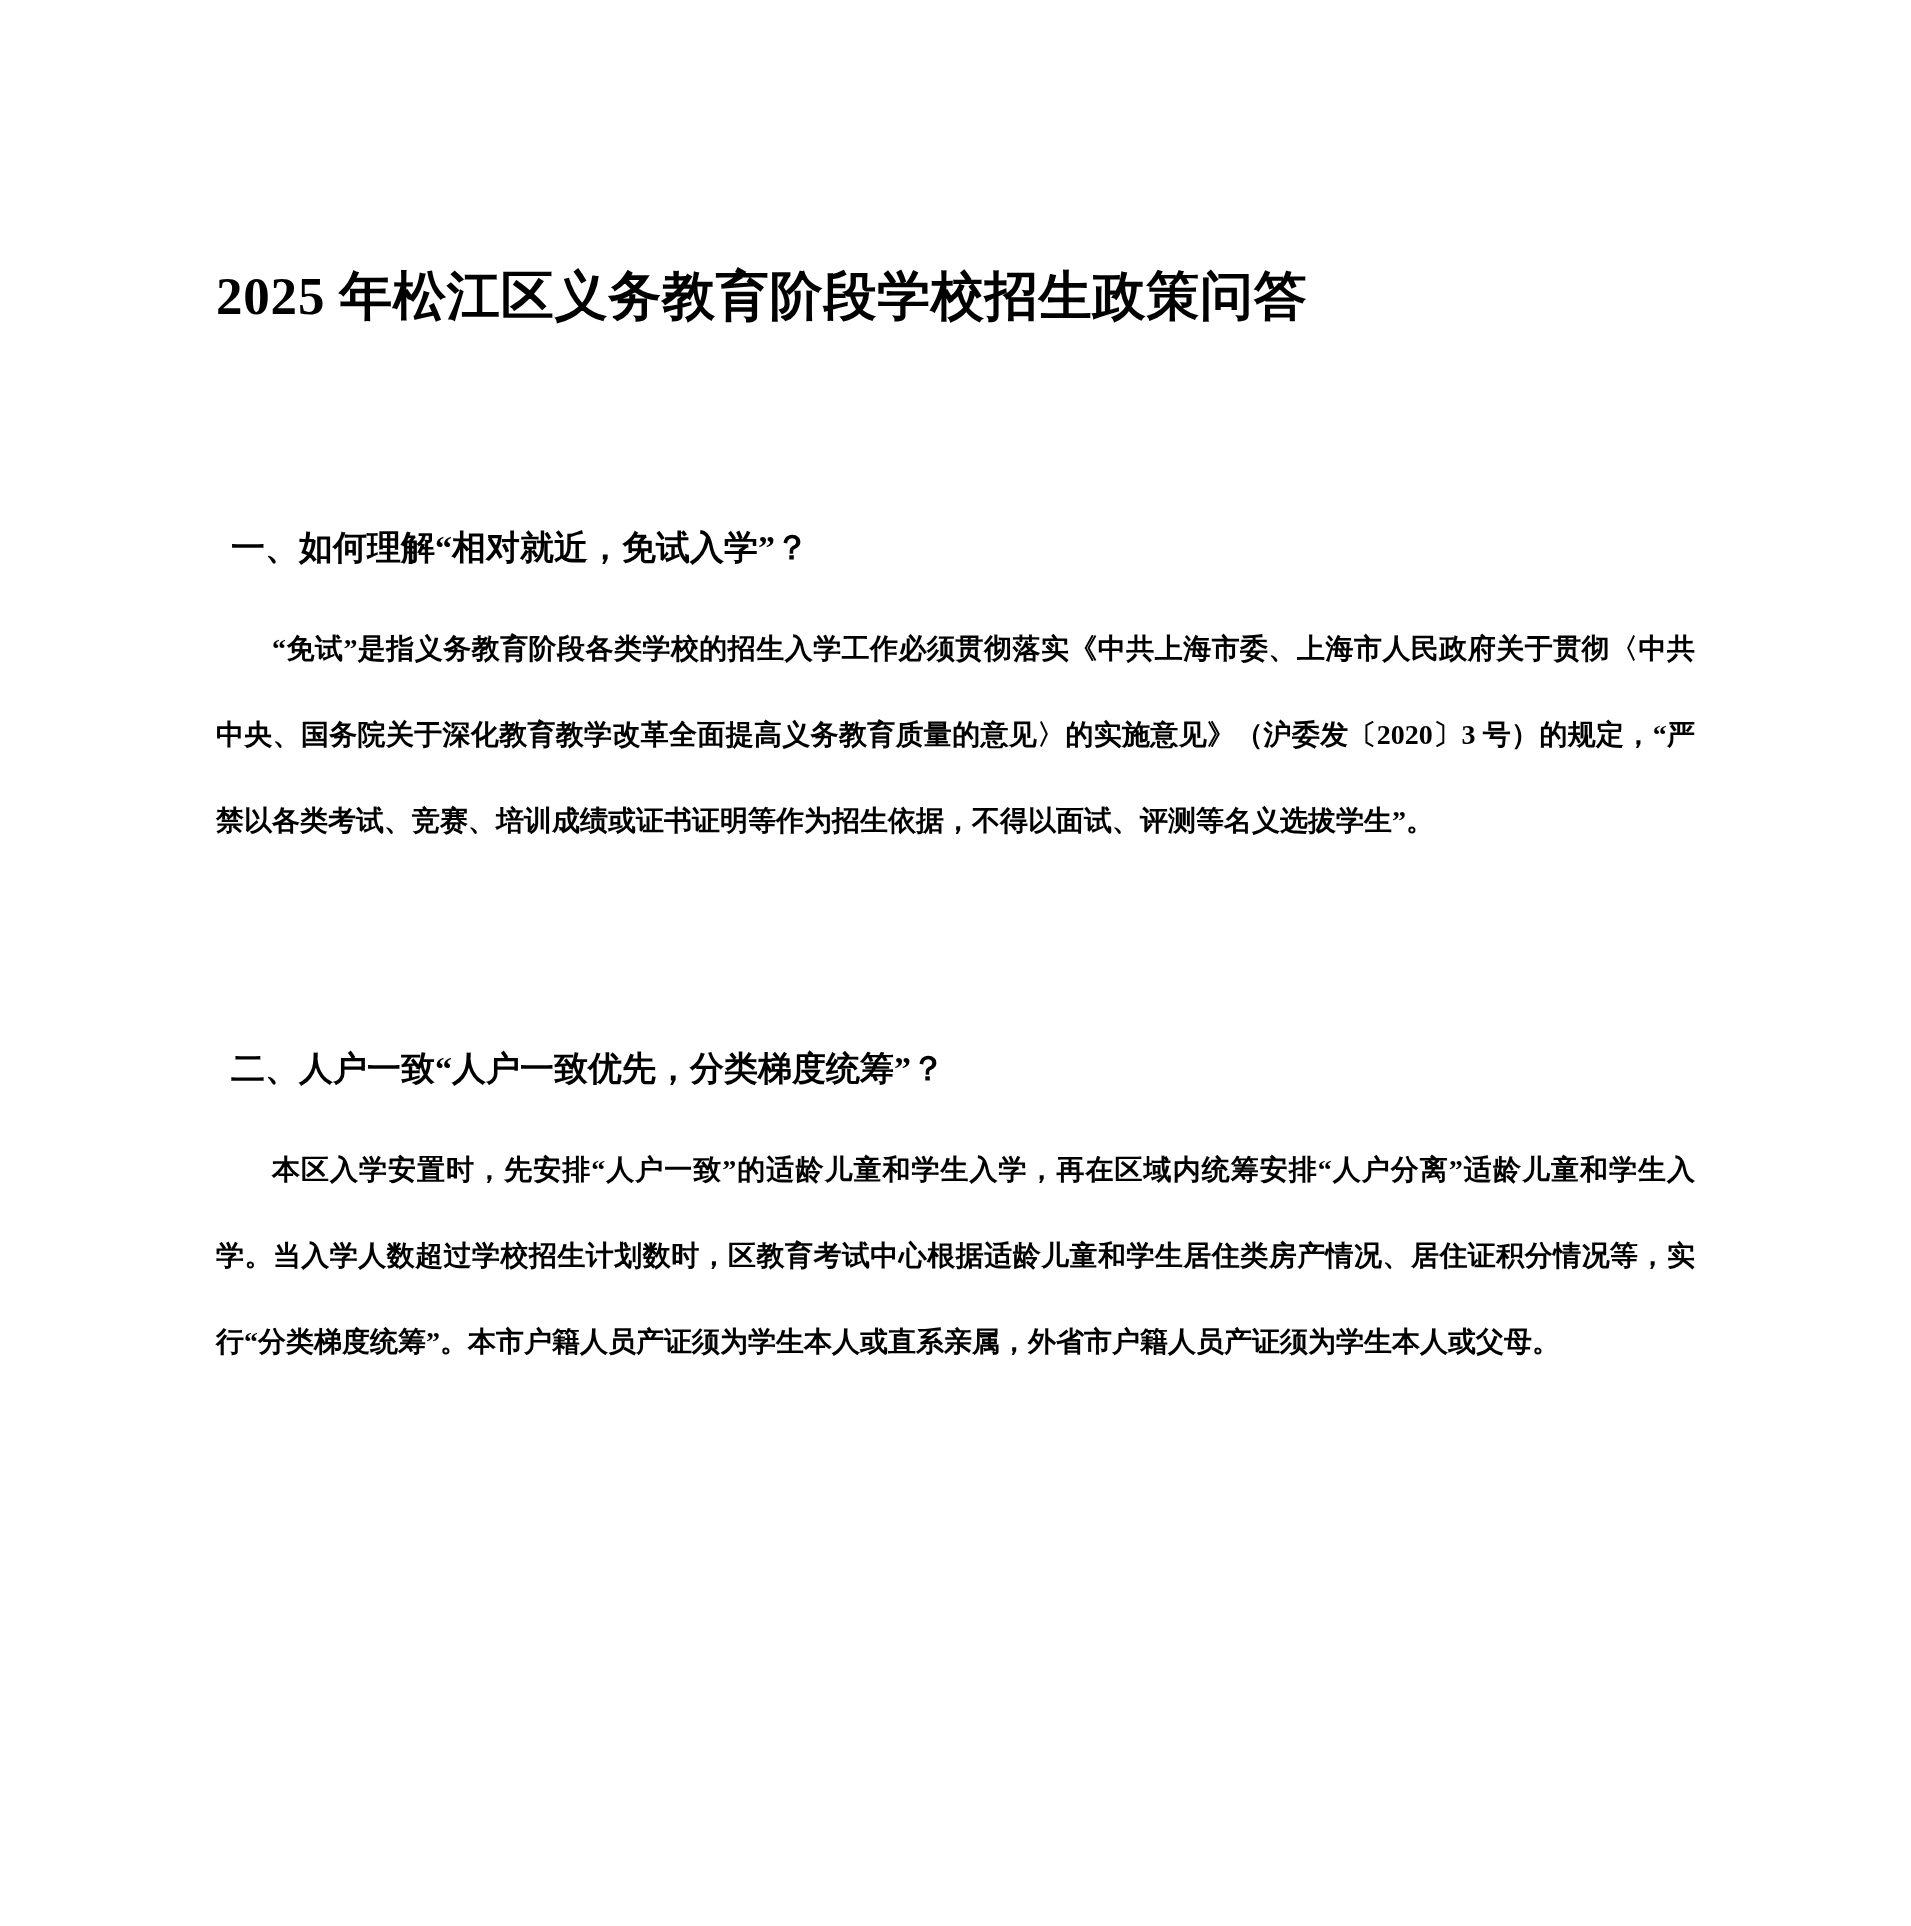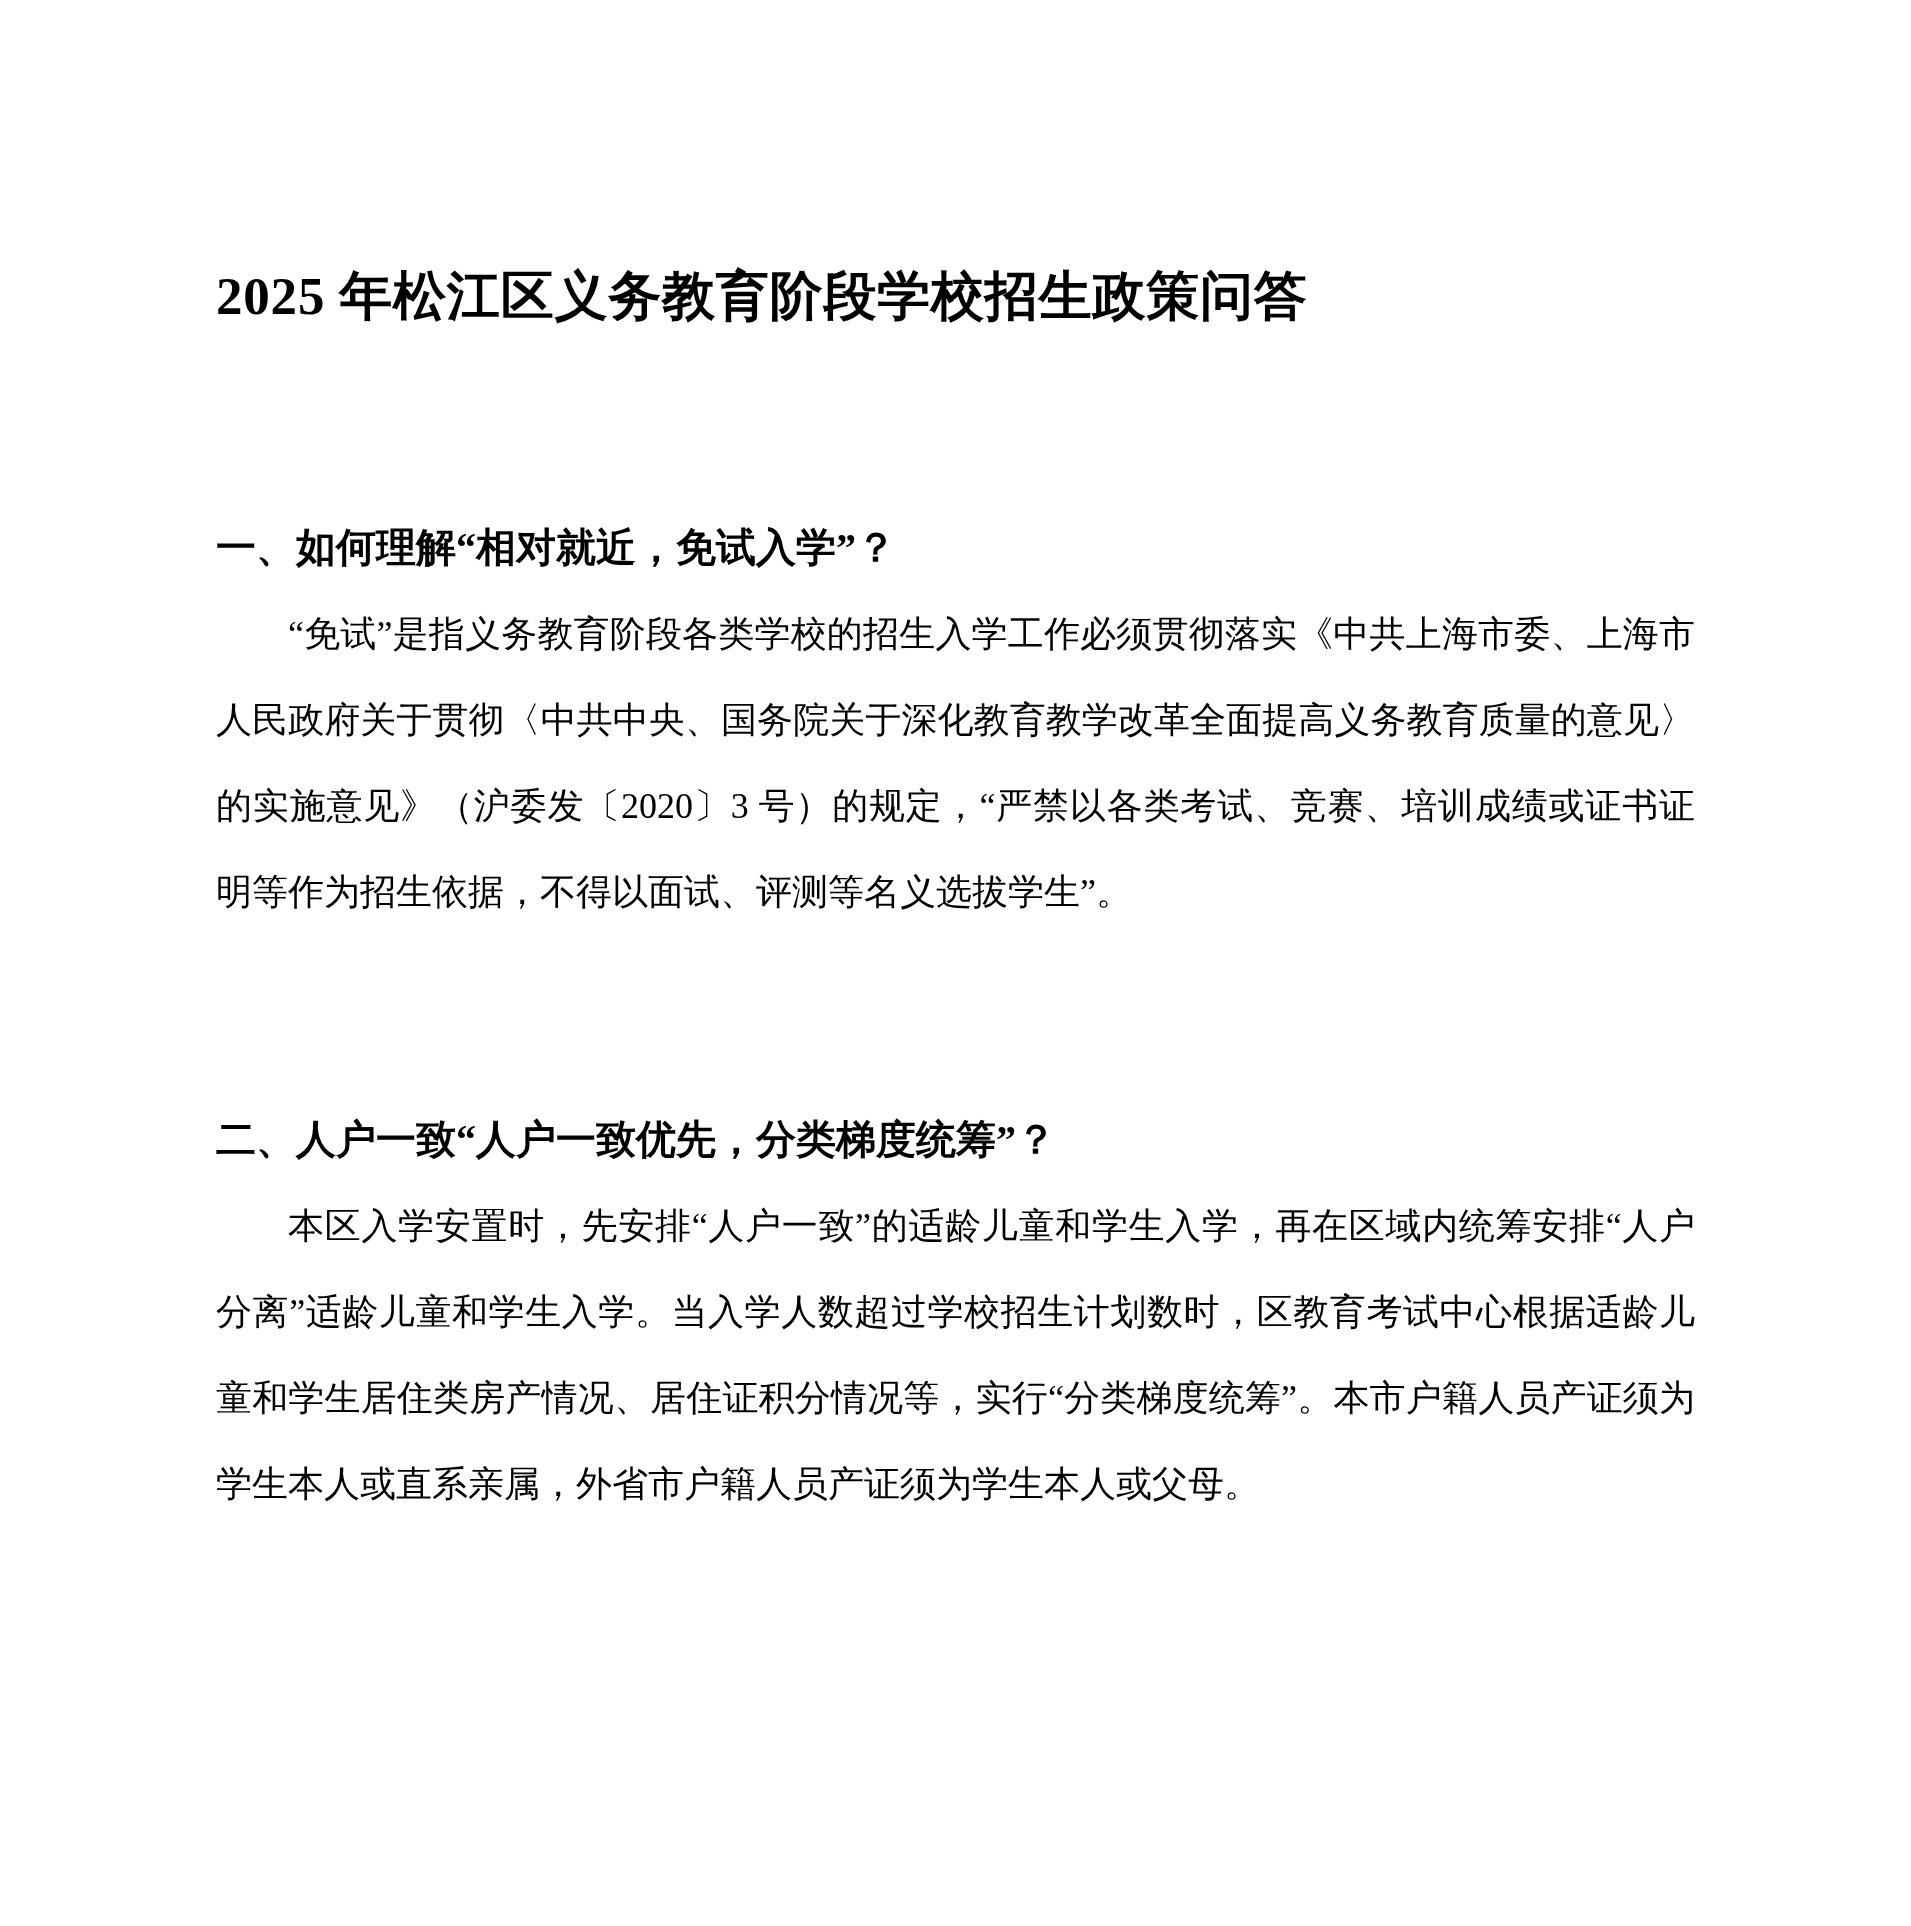--- a/index.html
+++ b/index.html
@@ -24,29 +24,29 @@
   .doc-title {
     font-size: 53px;
     font-weight: bold;
     text-align: left;
     line-height: 1.6;
     margin: 0 0 166px 0;
     letter-spacing: 0.8px;
     white-space: nowrap;
   }
   .section-heading {
-    font-size: 40px;
+    font-size: 34px;
     font-weight: bold;
     line-height: 86px;
-    margin: 0;
+    margin: 15px;
     text-align: justify;
   }
   .para {
-    font-size: 36px;
-    font-weight: normal;
+    font-size: 28px;
+    font-weight: bold;
     line-height: 86px;
     margin: 0;
     text-indent: 2em;
     text-align: justify;
     text-justify: inter-ideograph;
   }
   .section-gap {
     margin-top: 162px;
   }
 </style>

